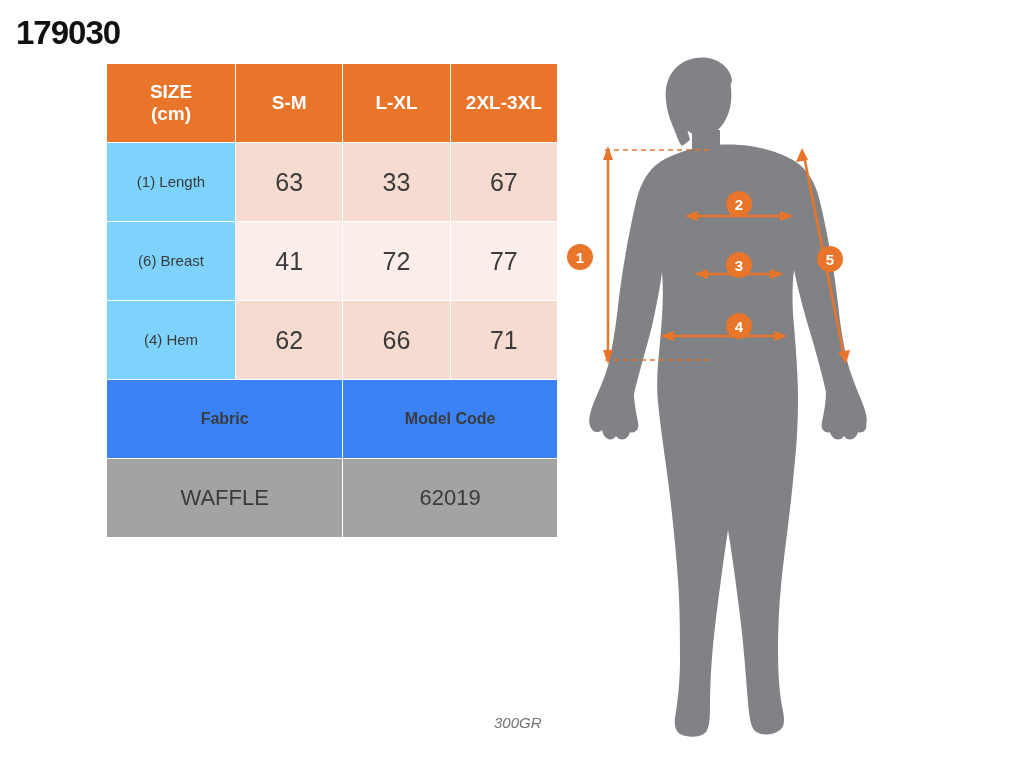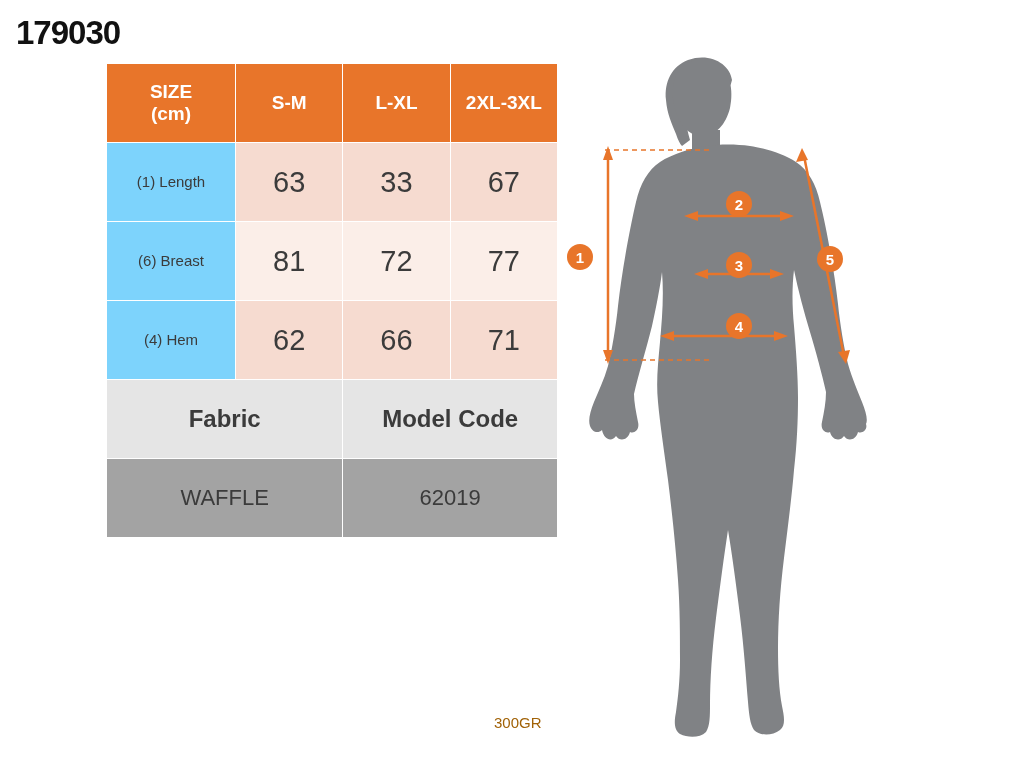--- a/index.html
+++ b/index.html
@@ -55,48 +55,49 @@
     height: 78px;
     color: #3b3b3b;
   }
   .size-table tbody td.rowlabel {
     background: #7dd3fc;
     font-size: 15px;
     line-height: 1.2;
     padding: 0 6px;
   }
   .size-table tbody td.val {
-    font-size: 29px;
+    font-size: 25px;
     background: #f7ded3;
   }
   .size-table tbody tr:nth-child(odd) td.val {
     background: #f6dbd0;
   }
   .size-table tbody tr:nth-child(even) td.val {
     background: #fbeee8;
   }
   .footer-head td {
-    background: #e5e5e5;
+    background: #3b82f6;
     color: #ffffff;
-    font-size: 24px;
+    font-size: 16px;
     font-weight: bold;
     height: 62px;
   }
   .footer-val td {
     background: #a3a3a3;
     color: #3b3b3b;
     font-size: 22px;
     height: 72px;
   }
   .weight-label {
     position: absolute;
     left: 494px;
     top: 714px;
     font-size: 15px;
-    color: #a16207;
+    color: #737373;
+    font-style: italic;
   }
 
   
   .figure-panel {
     position: absolute;
     left: 560px;
     top: 20px;
     width: 460px;
     height: 740px;
   }
@@ -137,21 +138,21 @@
   </thead>
   <tbody>
     <tr>
       <td class="rowlabel">(1) Length</td>
       <td class="val">63</td>
       <td class="val">33</td>
       <td class="val">67</td>
     </tr>
     <tr>
       <td class="rowlabel">(6) Breast</td>
-      <td class="val">81</td>
+      <td class="val">41</td>
       <td class="val">72</td>
       <td class="val">77</td>
     </tr>
     <tr>
       <td class="rowlabel">(4) Hem</td>
       <td class="val">62</td>
       <td class="val">66</td>
       <td class="val">71</td>
     </tr>
     <tr class="footer-head">

